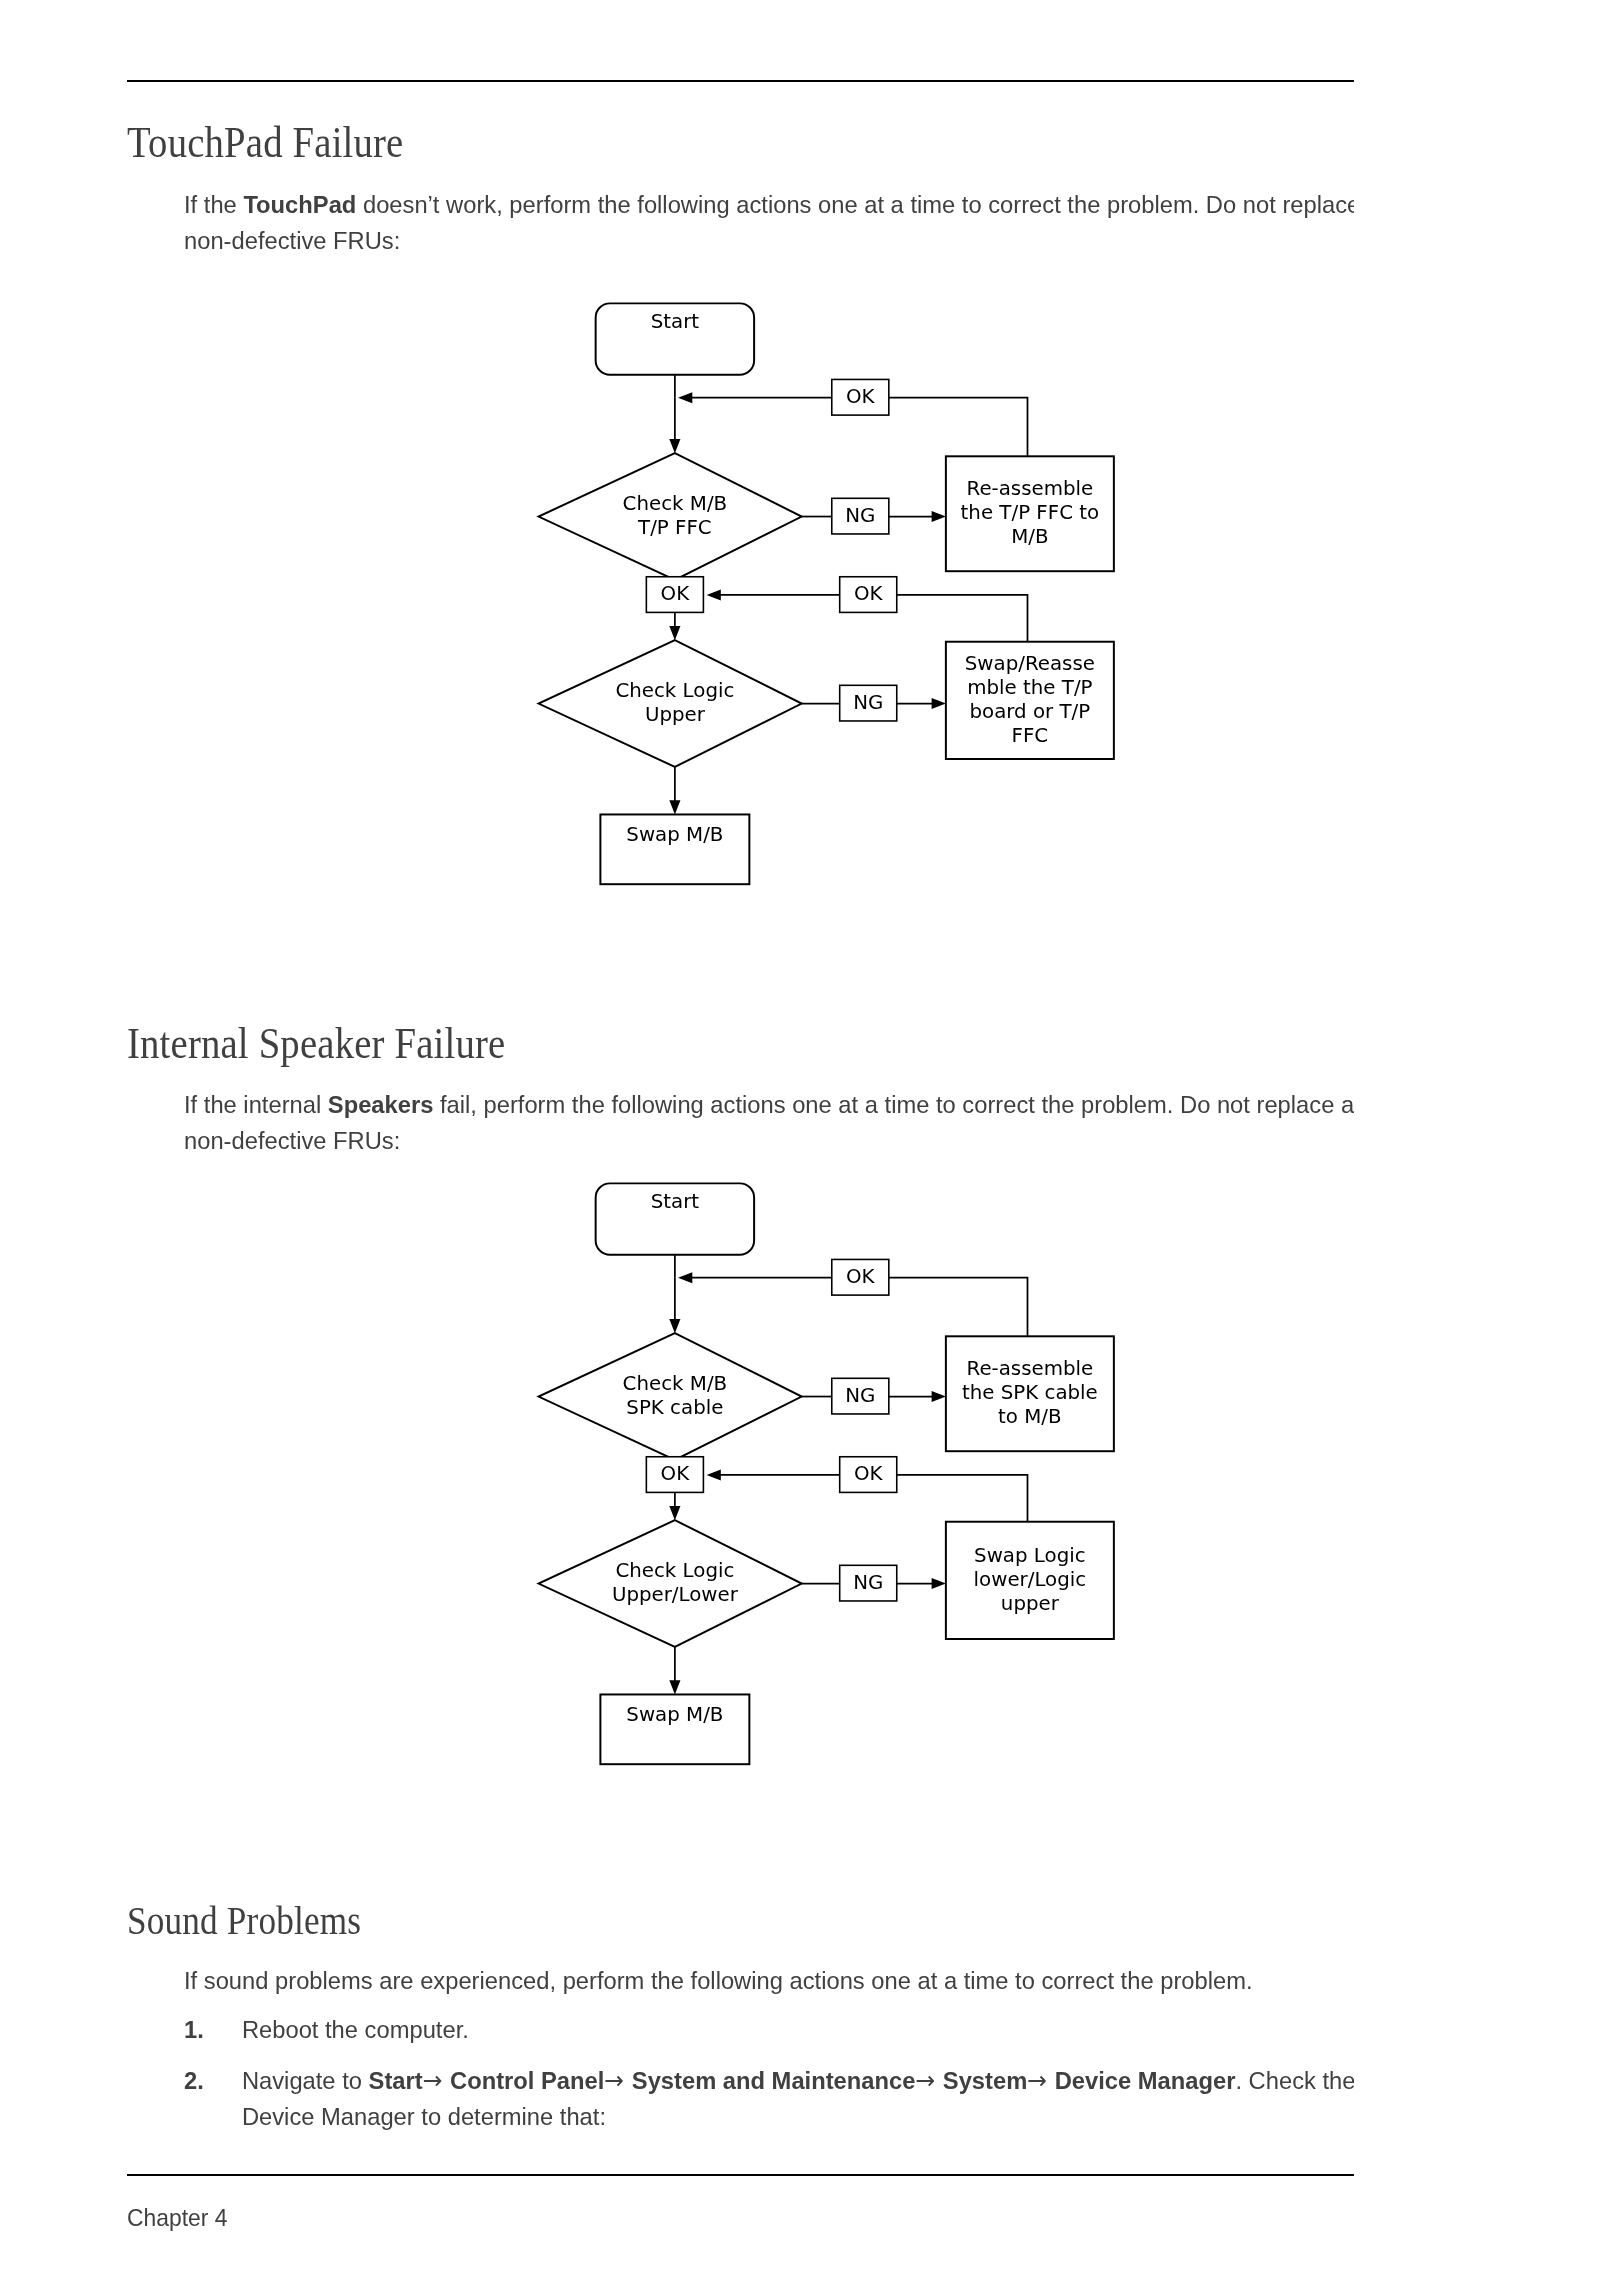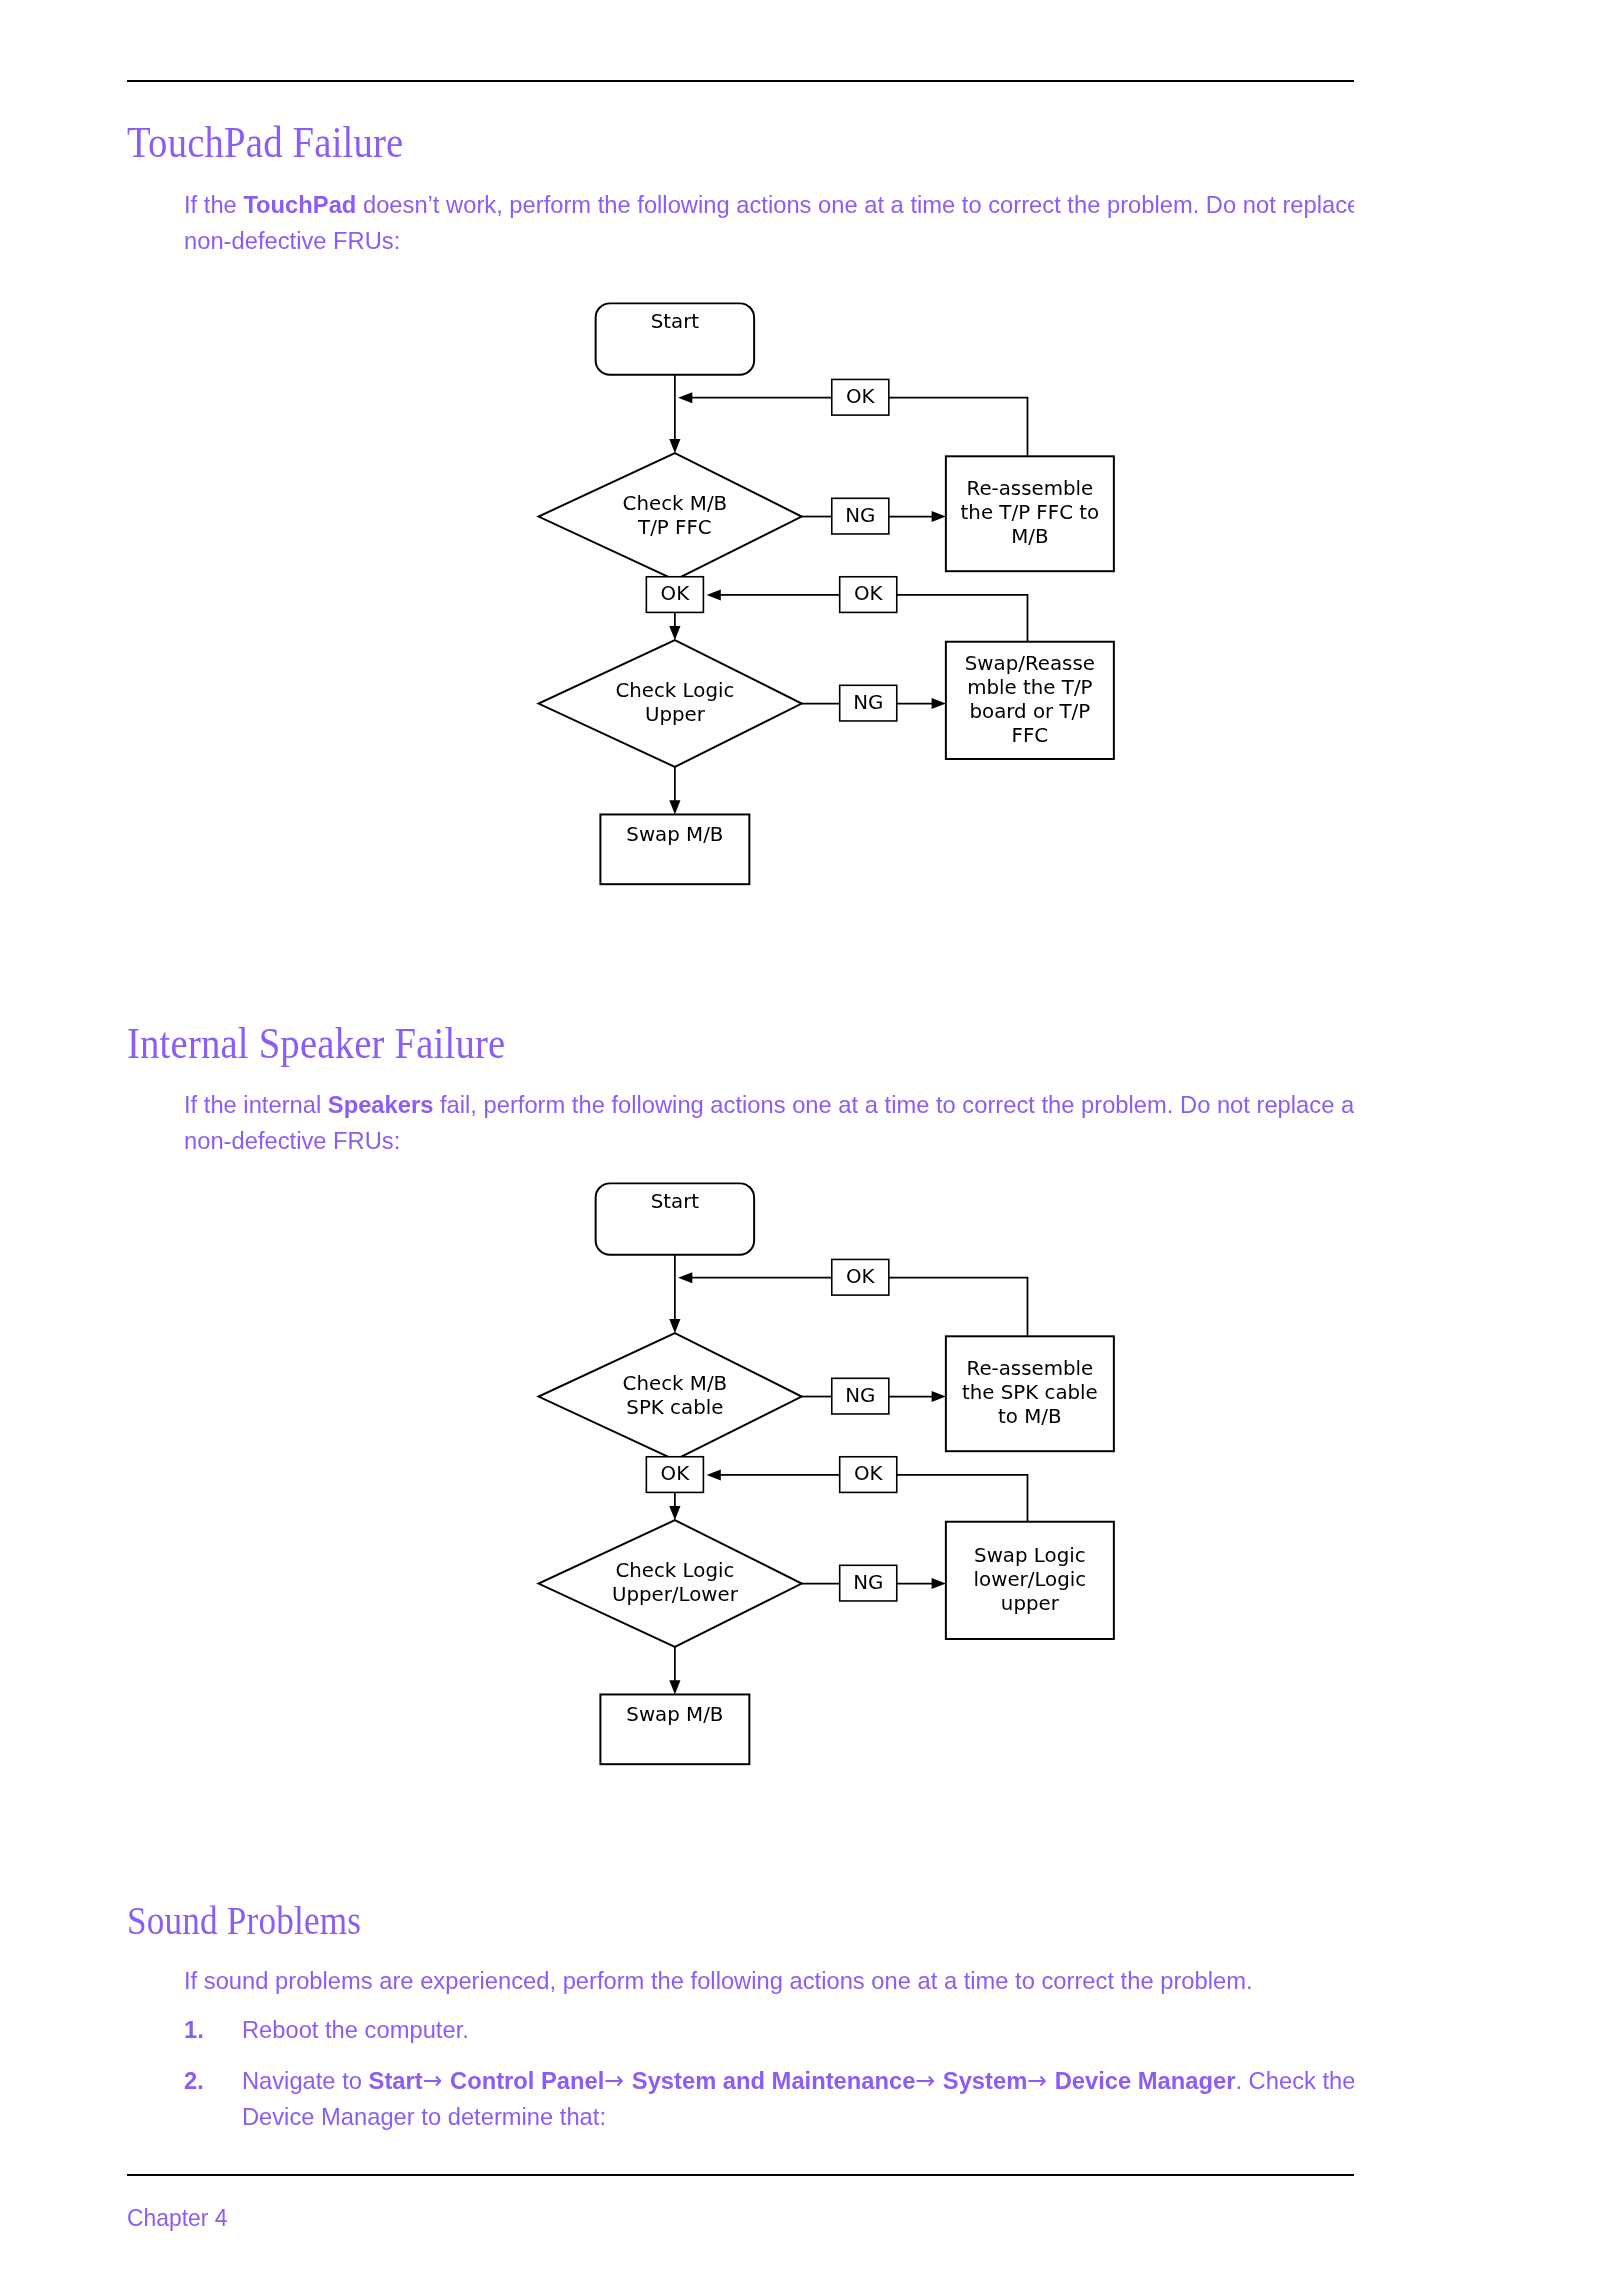--- a/index.html
+++ b/index.html
@@ -7,21 +7,21 @@
     padding: 0;
     background: #ffffff;
   }
   .page {
     position: relative;
     width: 1354px;
     height: 2273px;
     background: #ffffff;
     overflow: hidden;
     font-family: "Liberation Sans", sans-serif;
-    color: #8b5cf6;
+    color: #404040;
   }
 
   
   .rule {
     position: absolute;
     left: 127px;
     width: 1369px;
     height: 2.4px;
     background: #000000;
   }

